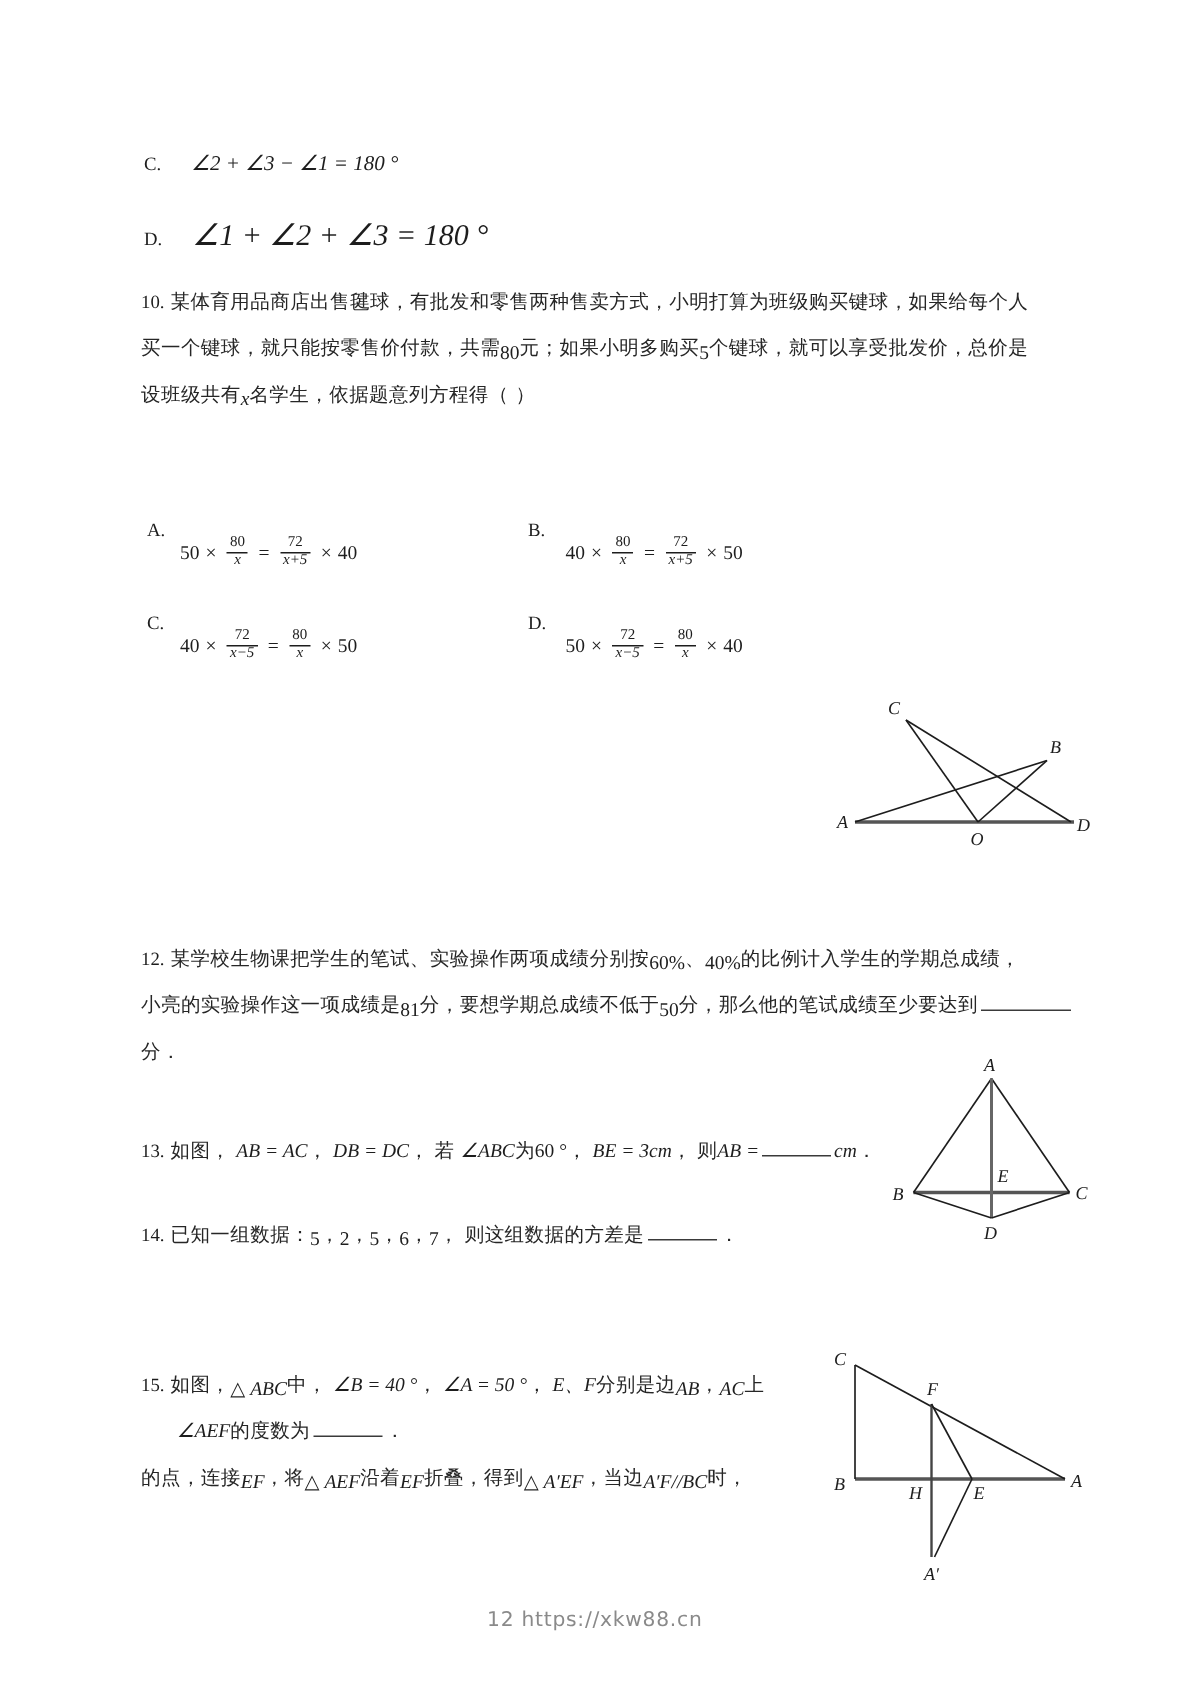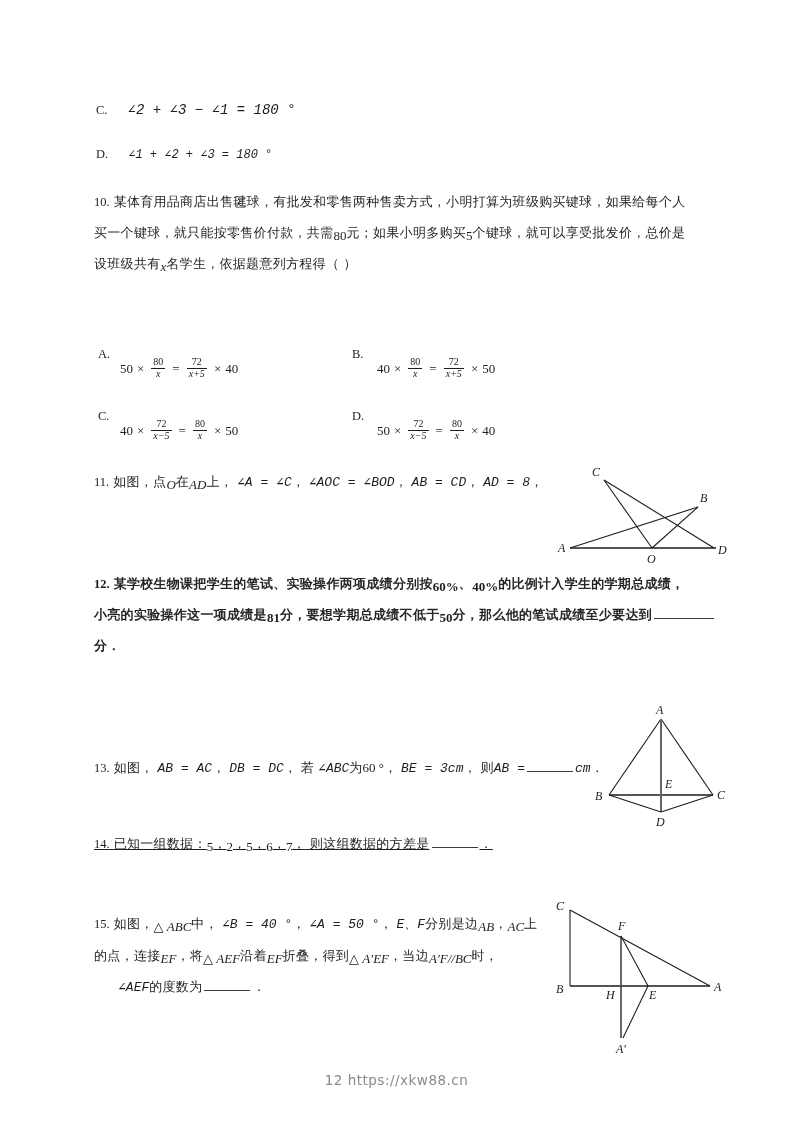--- a/index.html
+++ b/index.html
@@ -25,21 +25,21 @@
     position: absolute;
     box-sizing: border-box;
   }
   .cn {
     font-family: "DejaVu Sans", "Liberation Sans", sans-serif;
     font-size: 13px;
     letter-spacing: 0.3px;
     color: #262626;
   }
   .mi {
-    font-family: Liberation Mono, monospace;
+    font-family: Liberation Serif, serif;
     font-style: italic;
     font-size: 13px;
   }
   .mn {
     font-family: "Liberation Serif", "DejaVu Serif", serif;
     font-style: normal;
     font-size: 13px;
   }
   .sub-n {
     font-family: "Liberation Serif", "DejaVu Serif", serif;
@@ -125,21 +125,21 @@
 
 <div class="page">
 
   <div class="blk" style="left:96px; top:100px;">
     <span class="opt-letter">C.</span>
     <span class="mi" style="margin-left:16px; font-size:14px;">∠2 + ∠3 − ∠1 = 180 °</span>
   </div>
 
   <div class="blk" style="left:96px; top:144px;">
     <span class="opt-letter">D.</span>
-    <span class="mi" style="margin-left:16px; font-size:12px;margin-top:32px;">∠1 + ∠2 + ∠3 = 180 °</span>
+    <span class="mi" style="margin-left:16px; font-size:20px;margin-top:32px;">∠1 + ∠2 + ∠3 = 180 °</span>
   </div>
 
   <div class="blk" style="left:94px; top:186px; width:640px;">
     <div class="qline">
       <span class="opt-letter">10.</span>
       <span class="cn">某体育用品商店出售毽球，有批发和零售两种售卖方式，小明打算为班级购买键球，如果给每个人</span>
     </div>
     <div class="qline">
       <span class="cn">买一个键球，就只能按零售价付款，共需</span><span class="sub-n">80</span><span class="cn">元；如果小明多购买</span><span class="sub-n">5</span><span class="cn">个键球，就可以享受批发价，总价是</span>
     </div>
@@ -218,28 +218,20 @@
     <span class="mn">=</span>
     <span class="frac">
       <span class="num">80</span>
       <span class="den">x</span>
     </span>
     <span class="mn">×</span>
     <span class="mn">40</span>
   </div>
 
   <div class="blk" style="left:94px; top:466px; width:450px;">
-    <div class="qline">
-      <span class="opt-letter">11.</span>
-      <span class="cn">如图，点</span><span class="sub-i">O</span><span class="cn">在</span><span class="sub-i">AD</span><span class="cn">上，</span>
-      <span class="mi">∠A = ∠C</span><span class="mn">，</span>
-      <span class="mi">∠AOC = ∠BOD</span><span class="mn">，</span>
-      <span class="mi">AB = CD</span><span class="mn">，</span>
-      <span class="mi">AD = 8</span><span class="mn">，</span>
-    </div>
   </div>
 
   <div class="fig" style="left:548px; top:458px;">
     <svg width="190" height="115" viewBox="0 0 190 115">
 
       <line x1="22" y1="90" x2="168" y2="90" stroke="#555" stroke-width="2.2"></line>
 
       <line x1="22" y1="90" x2="150" y2="49" stroke="#1d1d1d" stroke-width="1.1"></line>
 
       <line x1="56" y1="22" x2="104" y2="90" stroke="#1d1d1d" stroke-width="1.1"></line>
@@ -248,21 +240,21 @@
 
       <line x1="150" y1="49" x2="104" y2="90" stroke="#1d1d1d" stroke-width="1.1"></line>
       <text class="lbl" x="44" y="18">C</text>
       <text class="lbl" x="152" y="44">B</text>
       <text class="lbl" x="10" y="94">A</text>
       <text class="lbl" x="99" y="105">O</text>
       <text class="lbl" x="170" y="96">D</text>
     </svg>
   </div>
 
-  <div class="blk" style="left:94px; top:568px; width:650px;font-weight:bold;">
+  <div class="blk" style="left:94px; top:624px; width:650px;">
     <div class="qline">
       <span class="opt-letter">12.</span>
       <span class="cn">某学校生物课把学生的笔试、实验操作两项成绩分别按</span><span class="sub-n">60%</span><span class="cn">、</span><span class="sub-n">40%</span><span class="cn">的比例计入学生的学期总成绩，</span>
     </div>
     <div class="qline">
       <span class="cn">小亮的实验操作这一项成绩是</span><span class="sub-n">81</span><span class="cn">分，要想学期总成绩不低于</span><span class="sub-n">50</span><span class="cn">分，那么他的笔试成绩至少要达到</span><span class="fill-line long"></span>
     </div>
     <div class="qline">
       <span class="cn">分．</span>
     </div>
@@ -296,41 +288,41 @@
 
       <line x1="75" y1="112" x2="127" y2="95" stroke="#1d1d1d" stroke-width="1.1"></line>
       <text class="lbl" x="70" y="14">A</text>
       <text class="lbl" x="9" y="100">B</text>
       <text class="lbl" x="131" y="99">C</text>
       <text class="lbl" x="79" y="88">E</text>
       <text class="lbl" x="70" y="126">D</text>
     </svg>
   </div>
 
-  <div class="blk" style="left:94px; top:828px; width:470px;text-decoration:underline;">
+  <div class="blk" style="left:94px; top:808px; width:470px;">
     <div class="qline">
       <span class="opt-letter">14.</span>
       <span class="cn">已知一组数据：</span><span class="sub-n">5</span><span class="cn">，</span><span class="sub-n">2</span><span class="cn">，</span><span class="sub-n">5</span><span class="cn">，</span><span class="sub-n">6</span><span class="cn">，</span><span class="sub-n">7</span><span class="cn">，</span>
       <span class="cn">则这组数据的方差是</span><span class="fill-line"></span><span class="cn">．</span>
     </div>
   </div>
 
   <div class="blk" style="left:94px; top:908px; width:480px;">
     <div class="qline">
       <span class="opt-letter">15.</span>
       <span class="cn">如图，</span><span class="sub-i">△ ABC</span><span class="cn">中，</span>
       <span class="mi">∠B = 40 °</span><span class="mn">，</span>
       <span class="mi">∠A = 50 °</span><span class="mn">，</span>
       <span class="mi">E、F</span><span class="cn">分别是边</span><span class="sub-i">AB</span><span class="cn">，</span><span class="sub-i">AC</span><span class="cn">上</span>
     </div>
-    <div class="qline">
-      <span class="cn">的点，连接</span><span class="sub-i">EF</span><span class="cn">，</span><span class="cn">将</span><span class="sub-i">△ AEF</span><span class="cn">沿着</span><span class="sub-i">EF</span><span class="cn">折叠，得到</span><span class="sub-i">△ A′EF</span><span class="cn">，</span><span class="cn">当边</span><span class="sub-i">A′F//BC</span><span class="cn">时，</span>
-    </div>
     <div class="qline" style="padding-left:24px;">
       <span class="mi">∠AEF</span><span class="cn">的度数为</span><span class="fill-line"></span><span class="cn">．</span>
+    </div>
+    <div class="qline">
+      <span class="cn">的点，连接</span><span class="sub-i">EF</span><span class="cn">，</span><span class="cn">将</span><span class="sub-i">△ AEF</span><span class="cn">沿着</span><span class="sub-i">EF</span><span class="cn">折叠，得到</span><span class="sub-i">△ A′EF</span><span class="cn">，</span><span class="cn">当边</span><span class="sub-i">A′F//BC</span><span class="cn">时，</span>
     </div>
   </div>
 
   <div class="fig" style="left:548px; top:898px;">
     <svg width="200" height="182" viewBox="0 0 200 182">
 
       <line x1="22" y1="88" x2="162" y2="88" stroke="#555" stroke-width="2.2"></line>
 
       <line x1="22" y1="12" x2="22" y2="88" stroke="#1d1d1d" stroke-width="1.1"></line>
 

